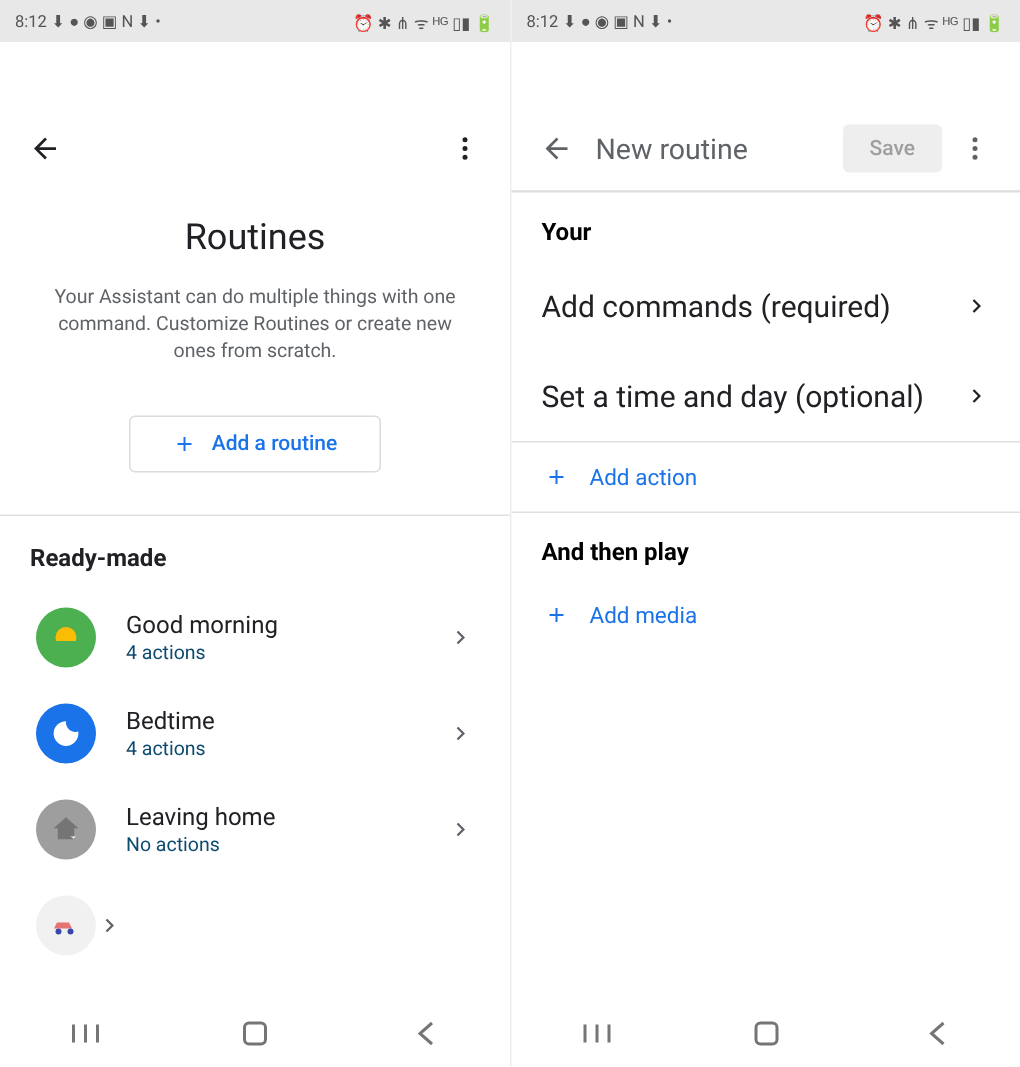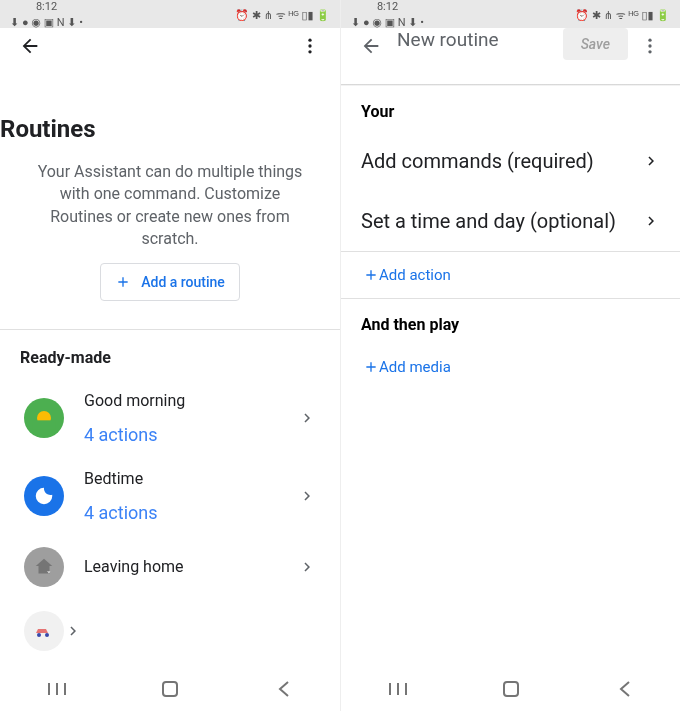--- a/index.html
+++ b/index.html
@@ -22,78 +22,78 @@
     .status-bar {
       height: 28px;
       background: #e8e8e8;
       display: flex;
       align-items: center;
       justify-content: space-between;
       padding: 0 10px;
       font-size: 11px;
       color: #555;
     }
-    .status-left { display: flex; align-items: center; gap: 3px; flex-direction: column; }
+    .status-left { display: flex; align-items: center; gap: 3px; }
     .status-right { display: flex; align-items: center; gap: 3px; }
     .app-bar {
       height: 56px;
       display: flex;
-      align-items: flex-start;
+      align-items: center;
       padding: 0 12px;
+      margin-top: 43px;
     }
     .back-btn {
       width: 36px; height: 36px;
       display: flex; align-items: center; justify-content: center;
       cursor: pointer;
     }
     .app-bar-title {
       flex: 1;
       font-size: 19px;
       color: #5f6368;
       margin-left: 8px;
     }
     .save-btn {
       background: #eee;
       color: #9e9e9e;
       padding: 8px 18px;
       border-radius: 4px;
       font-size: 14px;
       font-weight: 500;
       cursor: pointer;
-      font-style: italic;
     }
     .menu-btn {
       width: 36px; height: 36px;
       display: flex; align-items: center; justify-content: center;
       cursor: pointer;
       margin-left: 4px;
     }
     .content { flex: 1; overflow: hidden; }
     .page-title {
-      text-align: left;
+      text-align: center;
       font-size: 24px;
-      font-weight: 700;
-      margin-top: 31px;
+      font-weight: 400;
+      margin-top: 17px;
       margin-bottom: 18px;
       color: #202124;
     }
     .page-subtitle {
       text-align: center;
-      font-size: 16px;
+      font-size: 13px;
       color: #5f6368;
       padding: 0 30px;
       line-height: 1.4;
-      margin-bottom: 12px;
+      margin-bottom: 32px;
     }
     .add-routine-btn {
       display: flex;
       align-items: center;
       justify-content: center;
       gap: 10px;
-      width: 140px;
+      width: 168px;
       margin: 0 auto 28px;
       border: 1px solid #dadce0;
       border-radius: 4px;
       padding: 10px 0;
       color: #1a73e8;
       font-size: 14px;
       font-weight: 500;
       cursor: pointer;
     }
     .divider { height: 1px; background: #e0e0e0; }
@@ -112,36 +112,37 @@
     .routine-icon {
       width: 40px; height: 40px;
       border-radius: 50%;
       flex-shrink: 0;
       display: flex;
       align-items: center;
       justify-content: center;
     }
     .routine-text { flex: 1; margin-left: 20px; }
     .routine-name { font-size: 16px; color: #202124; }
-    .routine-sub { font-size: 18px; color: #3b82f6; margin-top: 14px; }
+    .routine-sub { font-size: 13px; color: #0c4a6e; margin-top: 2px; }
     .chevron { color: #5f6368; }
     .nr-section { padding: 16px 20px 10px; }
     .nr-heading { font-size: 16px; font-weight: 700; }
     .nr-item {
       display: flex;
       align-items: center;
       justify-content: space-between;
       padding: 18px 20px;
       font-size: 20px;
       color: #202124;
       cursor: pointer;
     }
     .nr-add {
       display: flex;
       align-items: center;
+      gap: 14px;
       padding: 14px 22px;
       color: #1a73e8;
       font-size: 15px;
       cursor: pointer;
     }
     .nav-bar {
       height: 44px;
       display: flex;
       align-items: center;
       justify-content: space-around;
@@ -231,20 +232,21 @@
 
     <div class="routine-item">
       <div class="routine-icon" style="background:#9e9e9e">
         <svg width="22" height="22" viewBox="0 0 24 24">
             <path fill="#757575" d="M12 3l9 8h-3v8H6v-8H3z"></path>
             <path fill="#fff" d="M16 17h3l-2 2v-1l-2-1z"></path>
           </svg>
       </div>
       <div class="routine-text">
         <div class="routine-name">Leaving home</div>
+        <div class="routine-sub">No actions</div>
       </div>
       <svg class="chevron" width="18" height="18" viewBox="0 0 24 24">
           <path fill="currentColor" d="M10 6l6 6-6 6-1.4-1.4L13.2 12 8.6 7.4z"></path>
         </svg>
     </div>
 
 
     <div class="routine-item">
       <div class="routine-icon" style="background:#f1f1f1">
         <svg width="24" height="24" viewBox="0 0 24 24">

